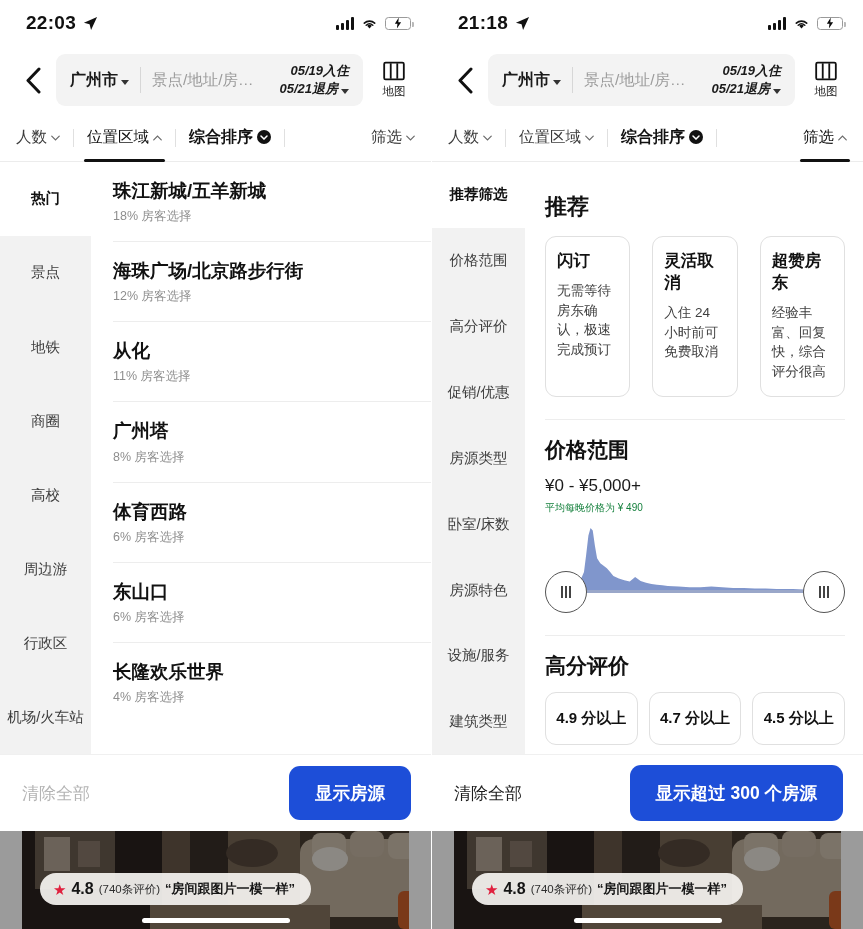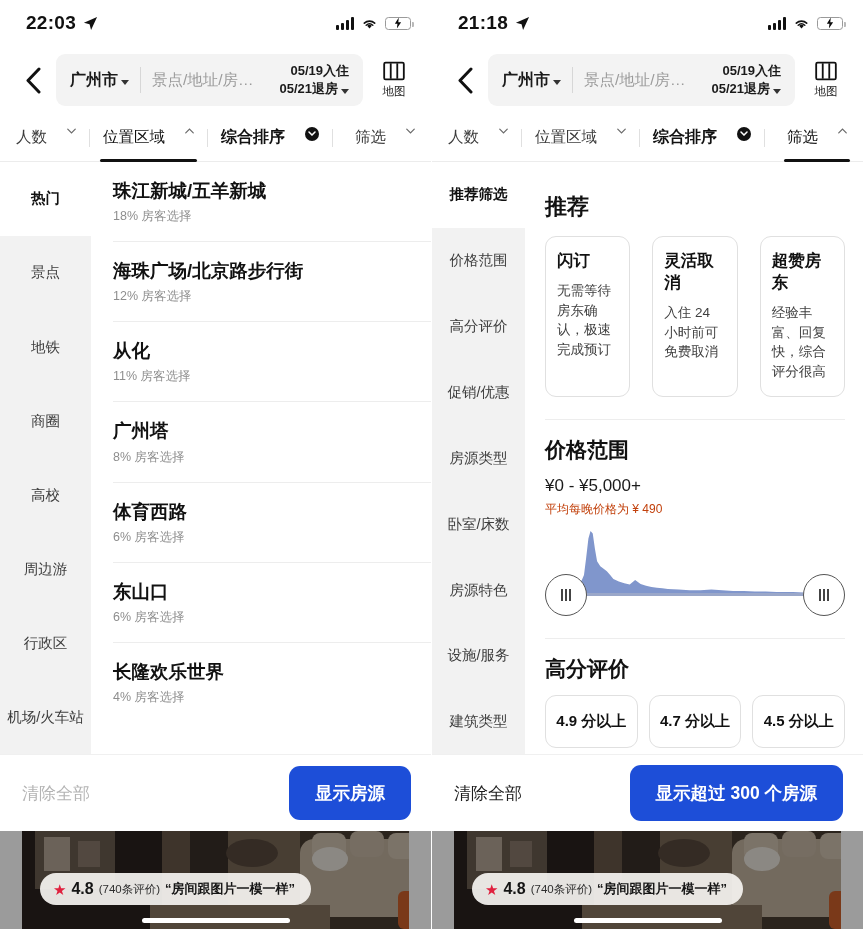--- a/index.html
+++ b/index.html
@@ -68,39 +68,39 @@
     font-size: 16px; font-weight: bold; color: #1a1a1a; white-space: nowrap;
     display:flex; align-items:center; gap:3px;
   }
   .sp-div { width: 1px; height: 26px; background: #d7d7d7; margin: 0 11px; flex:0 0 1px;}
   .sp-ph {
     font-size: 15.5px; color: #9b9b9b; flex: 1 1 auto;
     white-space: nowrap; overflow: hidden; text-overflow: clip; min-width:0;
   }
   .sp-dates {
     font-size: 13px; font-weight: bold; color: #1a1a1a; text-align: left;
-    line-height: 1.42; white-space: nowrap; padding-left: 8px;
+    line-height: 1.42; white-space: nowrap; padding-left: 8px; font-style: italic;
   }
   .sp-dates .dl { display:flex; align-items:center; justify-content:flex-end; gap:3px;}
   .caret-dn { width:0;height:0;border-left:4px solid transparent;border-right:4px solid transparent;border-top:5px solid #333; display:inline-block; position:relative; top:2px;}
   .map-btn {
     flex: 0 0 46px; display: flex; flex-direction: column; align-items: center; gap: 3px;
     cursor: pointer;
   }
   .map-ico { width:22px; height:20px; }
   .map-lbl { font-size: 11.5px; color: #222; }
 
   
   .filterbar {
     flex: 0 0 48px; display: flex; align-items: center;
     padding: 0 16px; position: relative;
     border-bottom: 1px solid #ececec;
   }
   .fb-item {
-    display:flex; gap:20px;
+    display:flex; align-items:center; gap:4px;
     font-size: 15.5px; color: #3b3b3b; cursor:pointer;
     position: relative; padding: 12px 0 13px;
   }
   .fb-item.bold { font-weight: bold; color:#111; font-size:16px; }
   .fb-item.active { font-weight: normal; color:#111; }
   .fb-item.active::after {
     content:''; position:absolute; left:-3px; right:-3px; bottom:-1px;
     height: 3px; background: #111; border-radius: 2px;
   }
   .fb-sep { width:1px; height:18px; background:#e0e0e0; margin: 0 13px;}
@@ -137,21 +137,21 @@
   .chip-row { display: flex; gap: 22px; }
   .chip {
     flex: 1 1 0; border: 1px solid #e0e0e0; border-radius: 11px;
     padding: 13px 11px 15px; background:#fff; cursor:pointer; min-width:0;
   }
   .chip-t { font-size: 16.5px; font-weight: bold; color:#111; margin-bottom: 9px; }
   .chip-d { font-size: 13.5px; color: #3f3f3f; line-height: 1.45; }
   .fc-rule { height:1px; background:#ededed; margin: 22px 0 0; }
   .price-h { font-size: 21px; font-weight: bold; color:#111; margin: 16px 0 12px; }
   .price-range { font-size: 17px; color:#1a1a1a; }
-  .price-avg { font-size: 12px; color:#c2410c; margin-top: 5px; }
+  .price-avg { font-size: 10px; color:#15803d; margin-top: 5px; }
   .hist-wrap { position: relative; height: 88px; margin: 10px 0 4px; }
   .hist-svg { position:absolute; left: 14px; right: 14px; bottom: 22px; width: calc(100% - 28px); height: 66px; display:block;}
   .track { position:absolute; left: 22px; right: 22px; bottom: 20px; height: 3px; background:#9aa7c9; border-radius:2px;}
   .knob {
     position: absolute; bottom: 0px; width: 42px; height: 42px; border-radius: 50%;
     background: #fff; border: 1.6px solid #555;
     display:flex; align-items:center; justify-content:center; cursor:pointer;
   }
   .knob.l { left: 0; }
   .knob.r { right: 0; }

